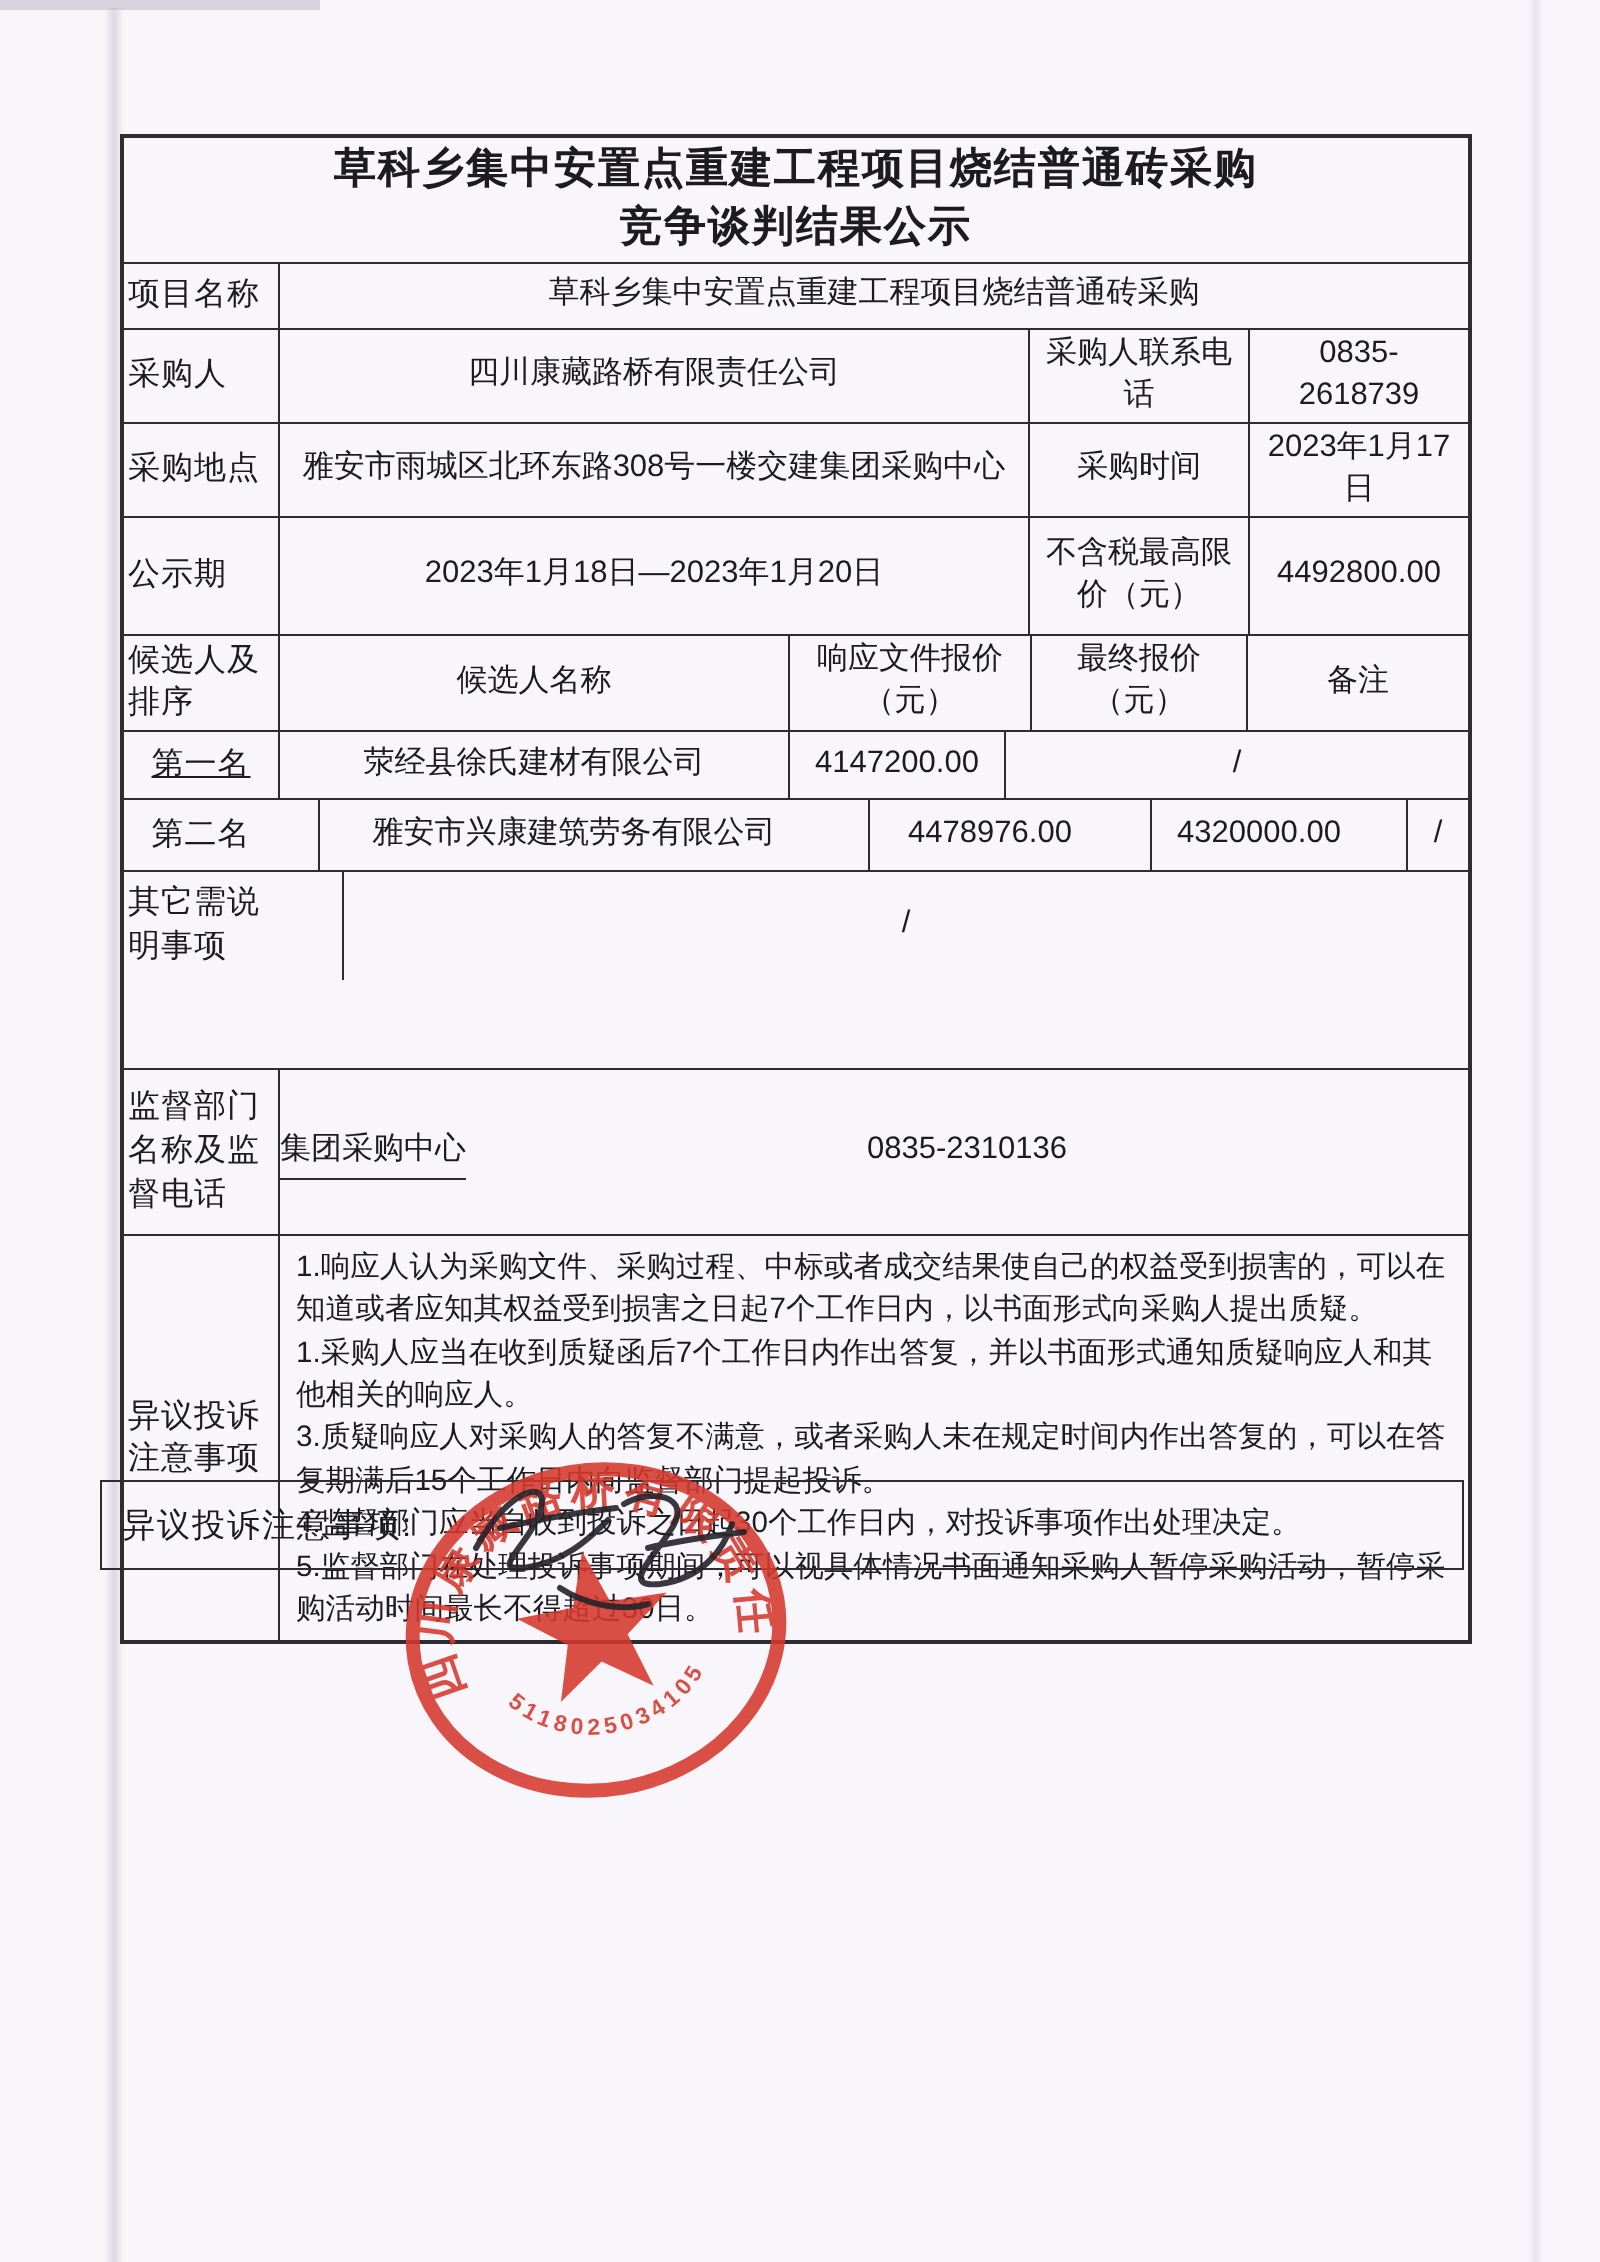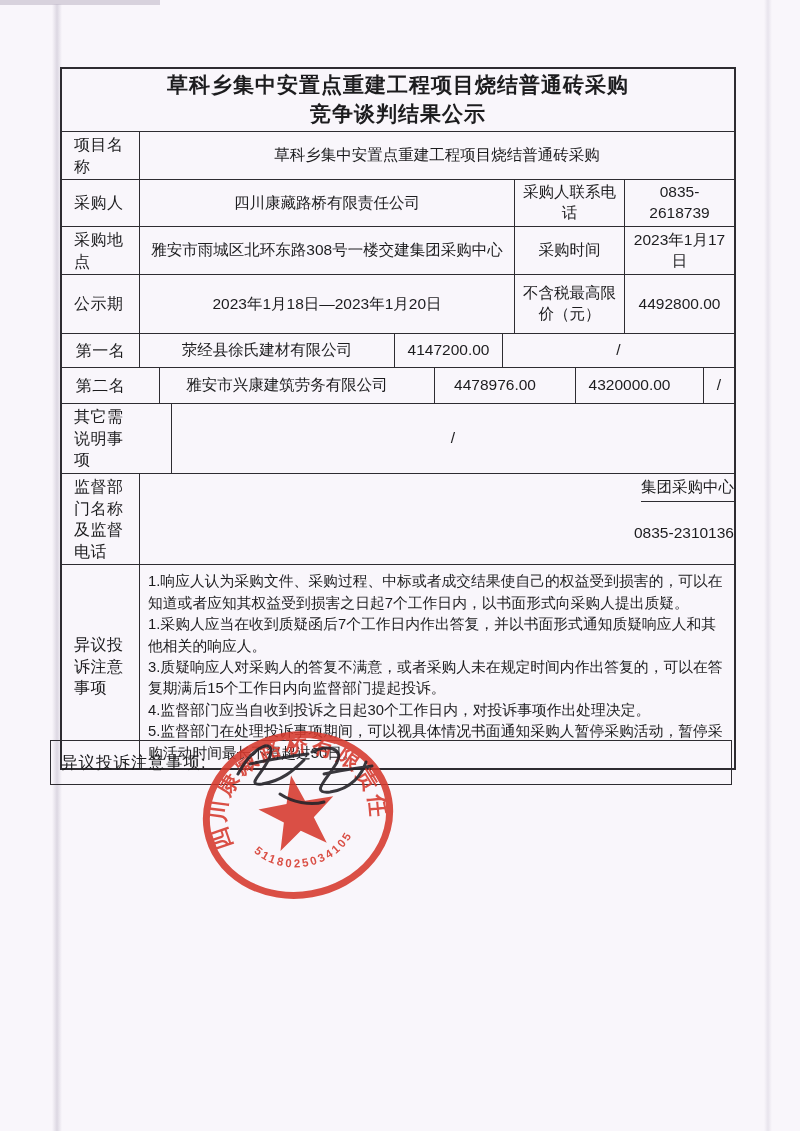--- a/index.html
+++ b/index.html
@@ -32,21 +32,21 @@
     display:flex;align-items:center;justify-content:center;
     text-align:center;
     padding:2px 6px;
     font-size:15.5px;
     line-height:1.35;
   }
   .cell + .cell{border-left:1.6px solid #2e2c31;}
   .label-cell{
     width:77px;flex:0 0 77px;
     font-size:16px;
-    padding:2px 12px;
+    padding:2px 2px;
     justify-content:flex-start;text-align:left;
     letter-spacing:.5px;
   }
   .title-row{min-height:56px;}
   .title-cell{
     flex:1;flex-direction:column;justify-content:center;
     font-size:21px;font-weight:bold;letter-spacing:1px;
     line-height:1.38;
   }
   .grow{flex:1;}
@@ -58,23 +58,23 @@
   .c-final{width:108px;flex:0 0 108px;}
   .c-remark{flex:1;}
   .h-r1{min-height:33px;}
   .h-r2{min-height:38px;}
   .h-r3{min-height:41px;}
   .h-r4{min-height:59px;}
   .h-r5{min-height:41px;}
   .h-r6{min-height:34px;}
   .h-r7{min-height:36px;gap:20px;}
   .h-r8{min-height:55px;gap:32px;}
-  .h-r9{min-height:83px;}
+  .h-r9{min-height:83px;margin-top:44px;}
   .h-r10{min-height:192px;}
-  .stack{display:flex;flex-direction:column;flex:1;padding:0;align-items:flex-end;}
+  .stack{display:flex;flex-direction:row;flex:1;padding:0;align-items:center;}
   .stack > .sub{box-sizing:border-box;display:flex;align-items:center;justify-content:center;font-size:15.5px;}
   .stack > .sub-top{height:28px;border-bottom:1.6px solid #2e2c31;}
   .stack > .sub-bottom{flex:1;}
   .objection-cell{
     flex:1;flex-direction:column;align-items:flex-start;justify-content:flex-start;
     text-align:left;font-size:14.8px;line-height:21.4px;
     padding:6px 8px 4px 8px;
   }
   .objection-cell .obj-line{display:block;}
   .signature-box{
@@ -124,23 +124,30 @@
       <div class="cell w-sub-val">2023年1月17日</div>
     </div>
 
     <div class="row h-r4">
       <div class="cell label-cell">公示期</div>
       <div class="cell w-mid">2023年1月18日—2023年1月20日</div>
       <div class="cell w-sub-label">不含税最高限价（元）</div>
       <div class="cell w-sub-val">4492800.00</div>
     </div>
 
+    <div class="row h-r5">
+      <div class="cell label-cell">候选人及排序</div>
+      <div class="cell c-name">候选人名称</div>
+      <div class="cell c-bid">响应文件报价（元）</div>
+      <div class="cell c-final">最终报价（元）</div>
+      <div class="cell c-remark">备注</div>
+    </div>
 
     <div class="row h-r6">
-      <div class="cell label-cell" style="justify-content:center;text-align:center;">第一名</div>
+      <div class="cell label-cell" style="justify-content:center;text-align:center;text-decoration:underline;">第一名</div>
       <div class="cell c-name">荥经县徐氏建材有限公司</div>
       <div class="cell c-final">4147200.00</div>
       <div class="cell c-remark">/</div>
     </div>
 
     <div class="row h-r7">
       <div class="cell label-cell" style="justify-content:center;text-align:center;">第二名</div>
       <div class="cell c-name">雅安市兴康建筑劳务有限公司</div>
       <div class="cell c-bid">4478976.00</div>
       <div class="cell c-final">4320000.00</div>

